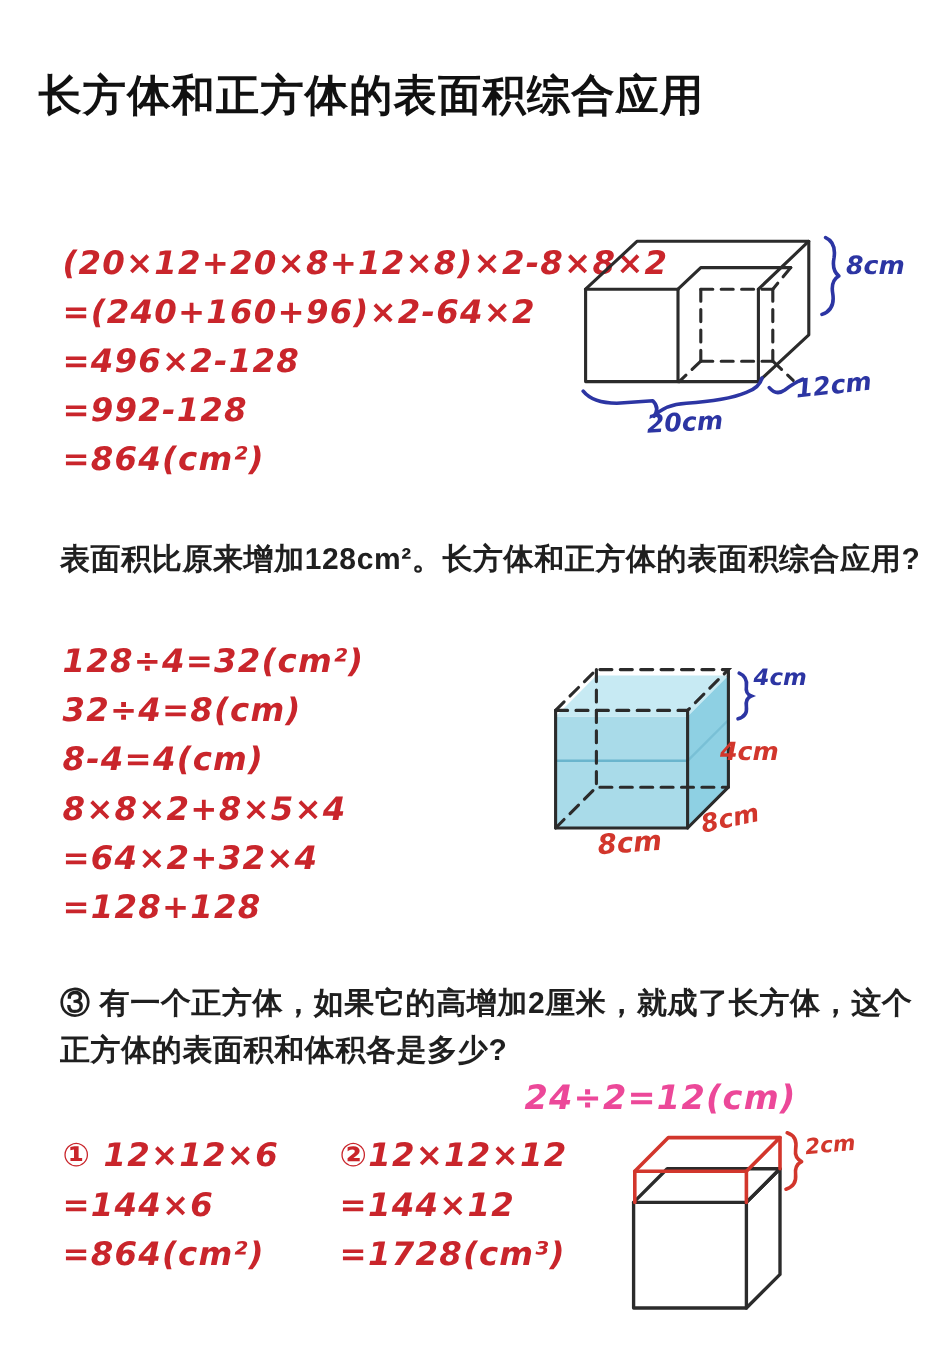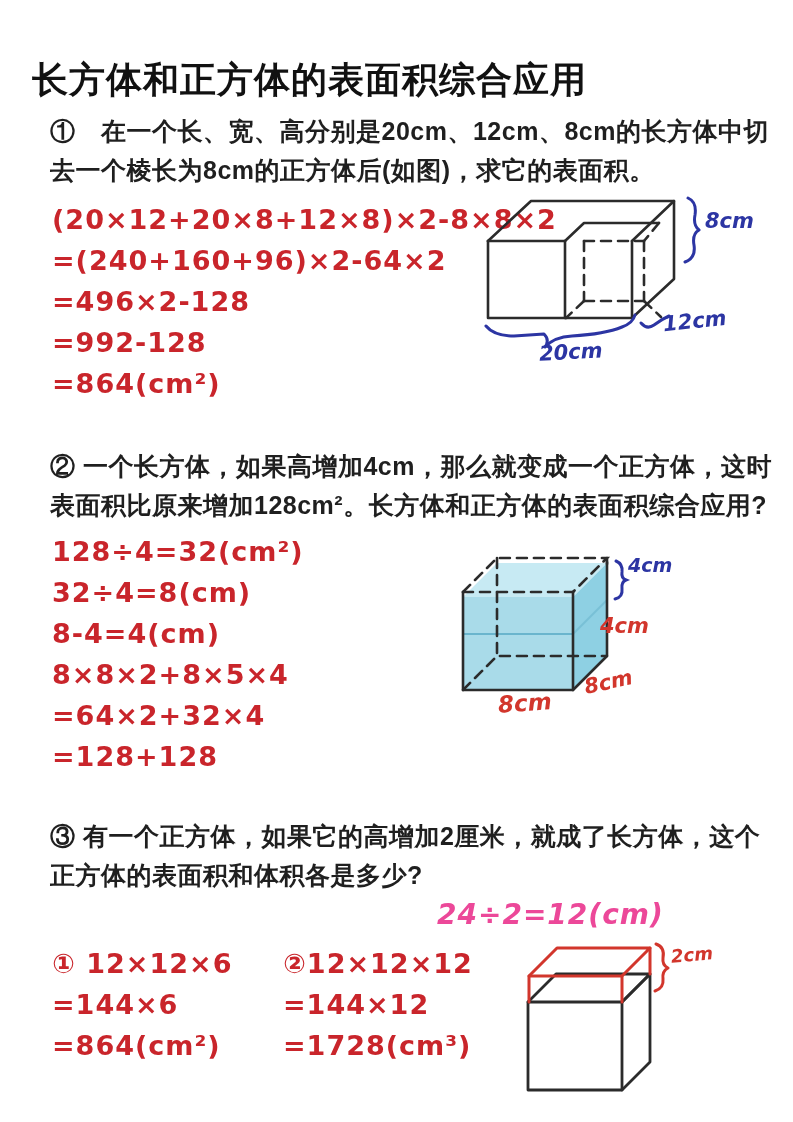--- a/index.html
+++ b/index.html
@@ -19,21 +19,21 @@
     padding-left:32px;
   }
   .ptext{position:absolute;left:50px;width:712px;}
   .tline{
     font-size:25px;font-weight:600;line-height:39px;
     white-space:nowrap;letter-spacing:0.5px;
   }
   .sol{position:absolute;}
   .sline{
     font-size:27px;line-height:41px;white-space:nowrap;
-    font-weight:600;letter-spacing:1px;
+    font-style:italic;font-weight:600;letter-spacing:1px;
     color:#c9252b;
     font-family:"DejaVu Sans", sans-serif;
   }
   .diagram{position:absolute;}
   .diagram svg{position:absolute;left:0;top:0;}
   .lbl{
     position:absolute;white-space:nowrap;
     font-style:italic;font-weight:700;font-size:21px;
     font-family:"DejaVu Sans", sans-serif;
     line-height:1;
@@ -47,24 +47,20 @@
     font-family:"DejaVu Sans", sans-serif;
   }
 </style>
 </head>
 <body>
 
 <div class="sheet">
 
   <h1 class="title">长方体和正方体的表面积综合应用</h1>
 
-  <div class="ptext" style="top:112px">
-    <div class="tline">①　在一个长、宽、高分别是20cm、12cm、8cm的长方体中切</div>
-    <div class="tline">去一个棱长为8cm的正方体后(如图)，求它的表面积。</div>
-  </div>
 
   <div class="sol" style="left:52px;top:199px">
     <div class="sline">(20×12+20×8+12×8)×2-8×8×2</div>
     <div class="sline">=(240+160+96)×2-64×2</div>
     <div class="sline">=496×2-128</div>
     <div class="sline">=992-128</div>
     <div class="sline">=864(cm²)</div>
   </div>
 
   <div class="diagram" style="left:455px;top:185px;width:340px;height:200px">
@@ -91,21 +87,20 @@
         <path d="M31,141 q8,10 28,10 l30,-2 q6,6 1,13 q9,-10 27,-11 q33,-2 50,-9 q11,-4 13,-12"></path>
         <path d="M186,138 q6,7 13,2 q8,-6 15,-9"></path>
       </g>
     </svg>
     <span class="lbl blue" style="left:250px;top:26px">8cm</span>
     <span class="lbl blue" style="left:208px;top:126px;transform:rotate(-6deg)">12cm</span>
     <span class="lbl blue" style="left:84px;top:157px;transform:rotate(-3deg)">20cm</span>
   </div>
 
   <div class="ptext" style="top:447px">
-    <div class="tline">② 一个长方体，如果高增加4cm，那么就变成一个正方体，这时</div>
     <div class="tline">表面积比原来增加128cm²。长方体和正方体的表面积综合应用?</div>
   </div>
 
   <div class="sol" style="left:52px;top:531px">
     <div class="sline">128÷4=32(cm²)</div>
     <div class="sline">32÷4=8(cm)</div>
     <div class="sline">8-4=4(cm)</div>
     <div class="sline">8×8×2+8×5×4</div>
     <div class="sline">=64×2+32×4</div>
     <div class="sline">=128+128</div>

